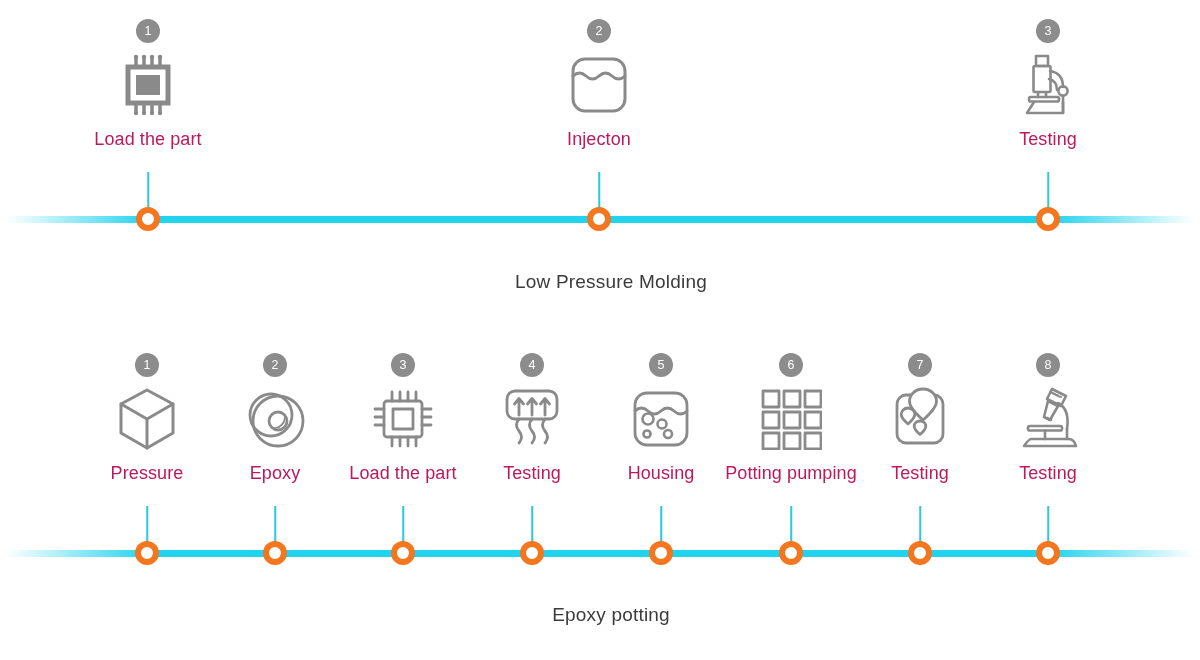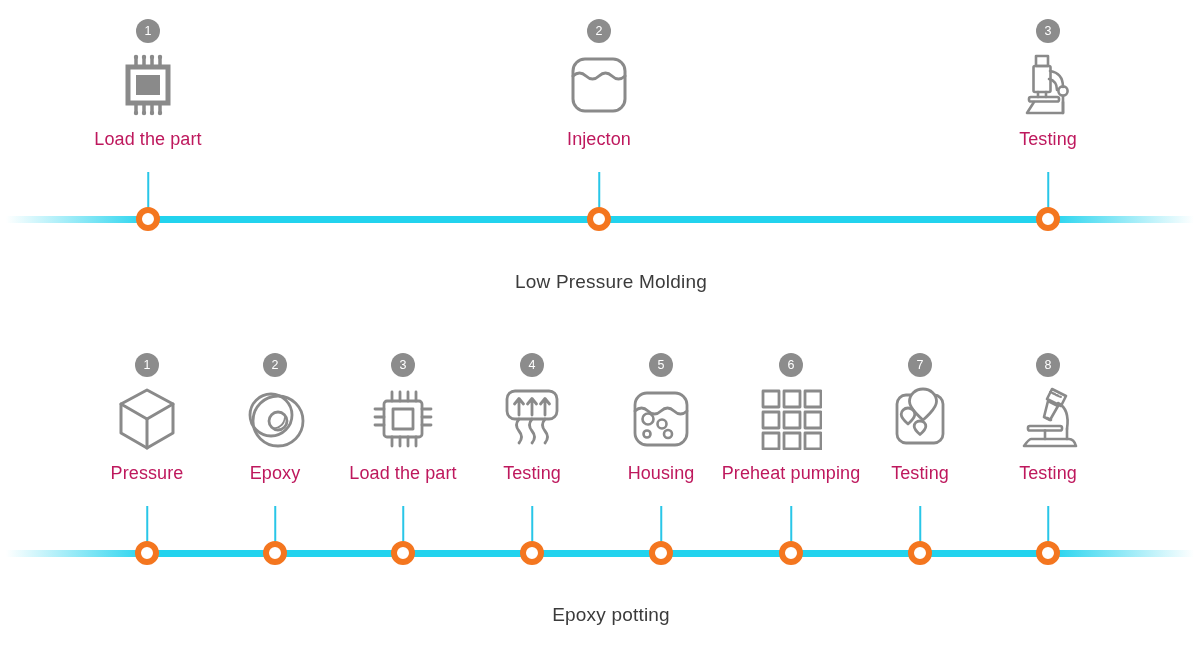--- a/index.html
+++ b/index.html
@@ -276,21 +276,21 @@
           <rect x="24" y="3" width="16" height="16" fill="none" stroke="#8a8a8a" stroke-linecap="round" stroke-linejoin="round" stroke-width="2.8"></rect>
           <rect x="45" y="3" width="16" height="16" fill="none" stroke="#8a8a8a" stroke-linecap="round" stroke-linejoin="round" stroke-width="2.8"></rect>
           <rect x="3" y="24" width="16" height="16" fill="none" stroke="#8a8a8a" stroke-linecap="round" stroke-linejoin="round" stroke-width="2.8"></rect>
           <rect x="24" y="24" width="16" height="16" fill="none" stroke="#8a8a8a" stroke-linecap="round" stroke-linejoin="round" stroke-width="2.8"></rect>
           <rect x="45" y="24" width="16" height="16" fill="none" stroke="#8a8a8a" stroke-linecap="round" stroke-linejoin="round" stroke-width="2.8"></rect>
           <rect x="3" y="45" width="16" height="16" fill="none" stroke="#8a8a8a" stroke-linecap="round" stroke-linejoin="round" stroke-width="2.8"></rect>
           <rect x="24" y="45" width="16" height="16" fill="none" stroke="#8a8a8a" stroke-linecap="round" stroke-linejoin="round" stroke-width="2.8"></rect>
           <rect x="45" y="45" width="16" height="16" fill="none" stroke="#8a8a8a" stroke-linecap="round" stroke-linejoin="round" stroke-width="2.8"></rect>
         </svg>
       </div>
-      <div class="step-label">Preheat pumping</div>
+      <div class="step-label">Potting pumping</div>
     </div>
     <div class="stem" style="left: 791px; top: 506px; height: 47px;"></div>
     <div class="marker" style="left: 791px; top: 553px;"></div>
     <div class="step" style="left: 920px; top: 353px;">
       <div class="badge">7</div>
       <div class="icon-wrap">
         <svg width="58" height="64" viewBox="0 0 58 64">
           <rect x="6" y="8" width="46" height="48" rx="9" fill="none" stroke="#8a8a8a" stroke-linecap="round" stroke-linejoin="round" stroke-width="2.8"></rect>
           <path d="M32 2 C40 2 45.5 8 45.5 14.5 C45.5 22 32 33 32 33 C32 33 18.5 22 18.5 14.5 C18.5 8 24 2 32 2 Z" fill="#ffffff" stroke="#8a8a8a" stroke-width="2.8" stroke-linejoin="round"></path>
           <path d="M17 21 C21 21 23.8 24 23.8 27.3 C23.8 31.2 17 37 17 37 C17 37 10.2 31.2 10.2 27.3 C10.2 24 13 21 17 21 Z" fill="#ffffff" stroke="#8a8a8a" stroke-width="2.8" stroke-linejoin="round"></path>

